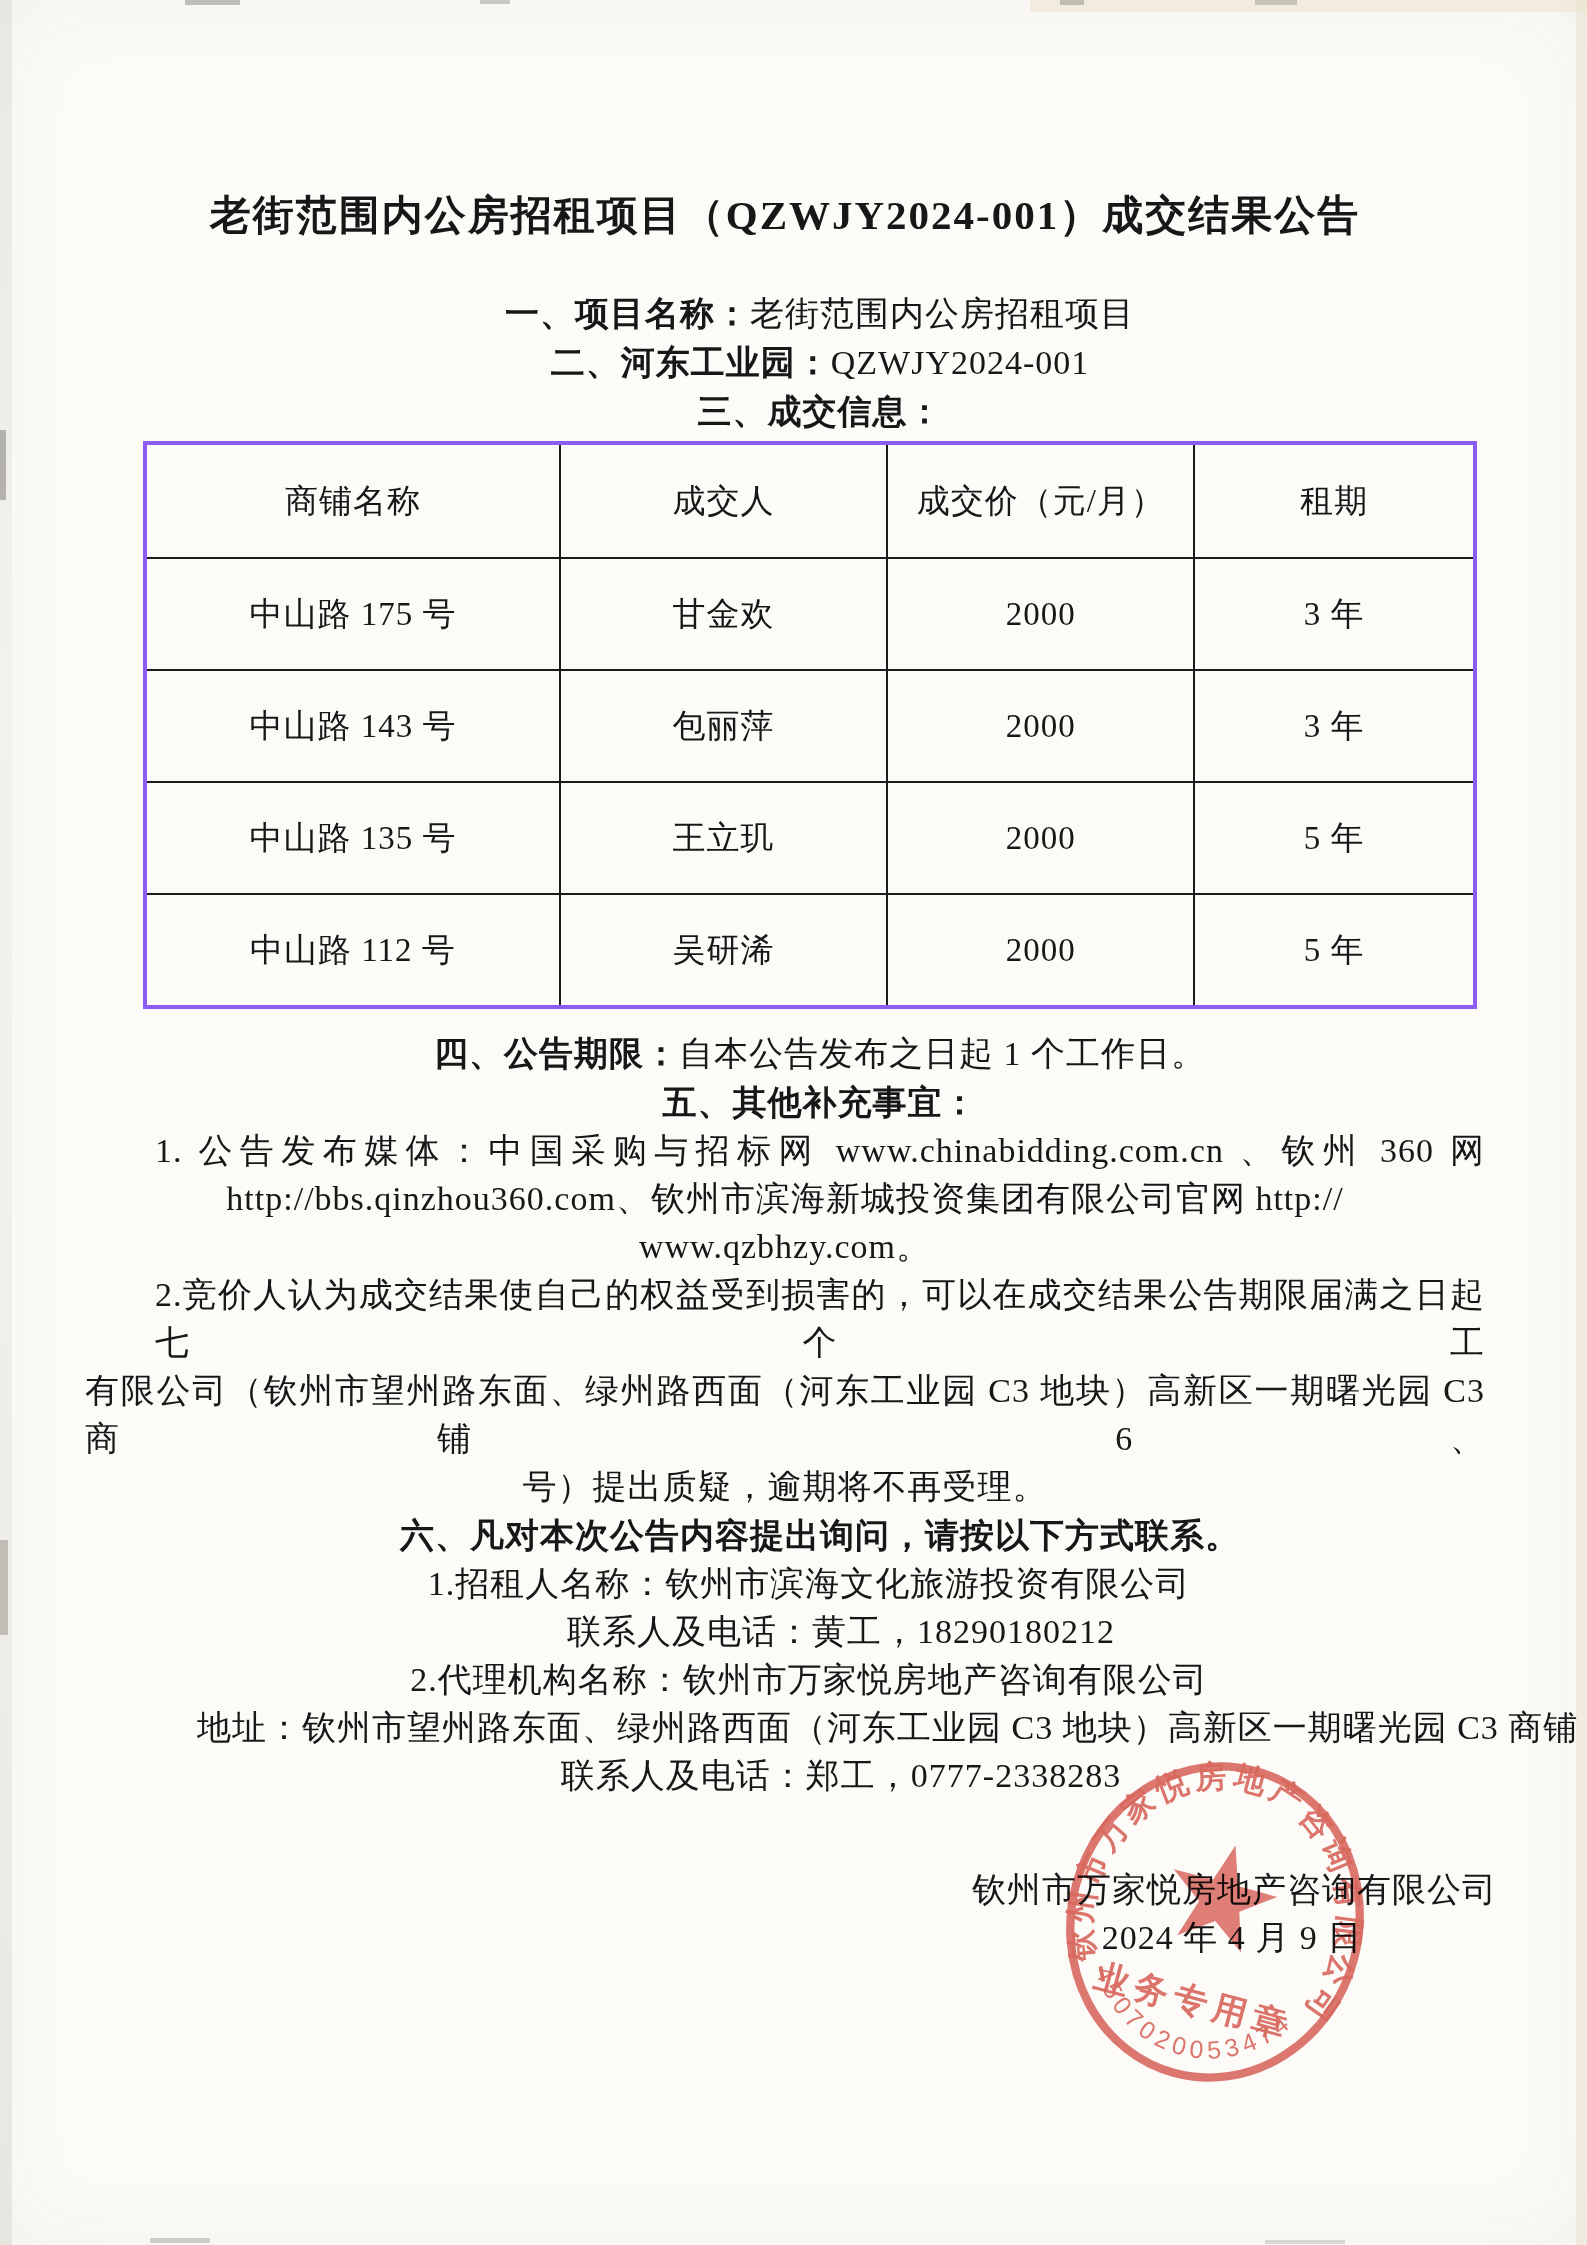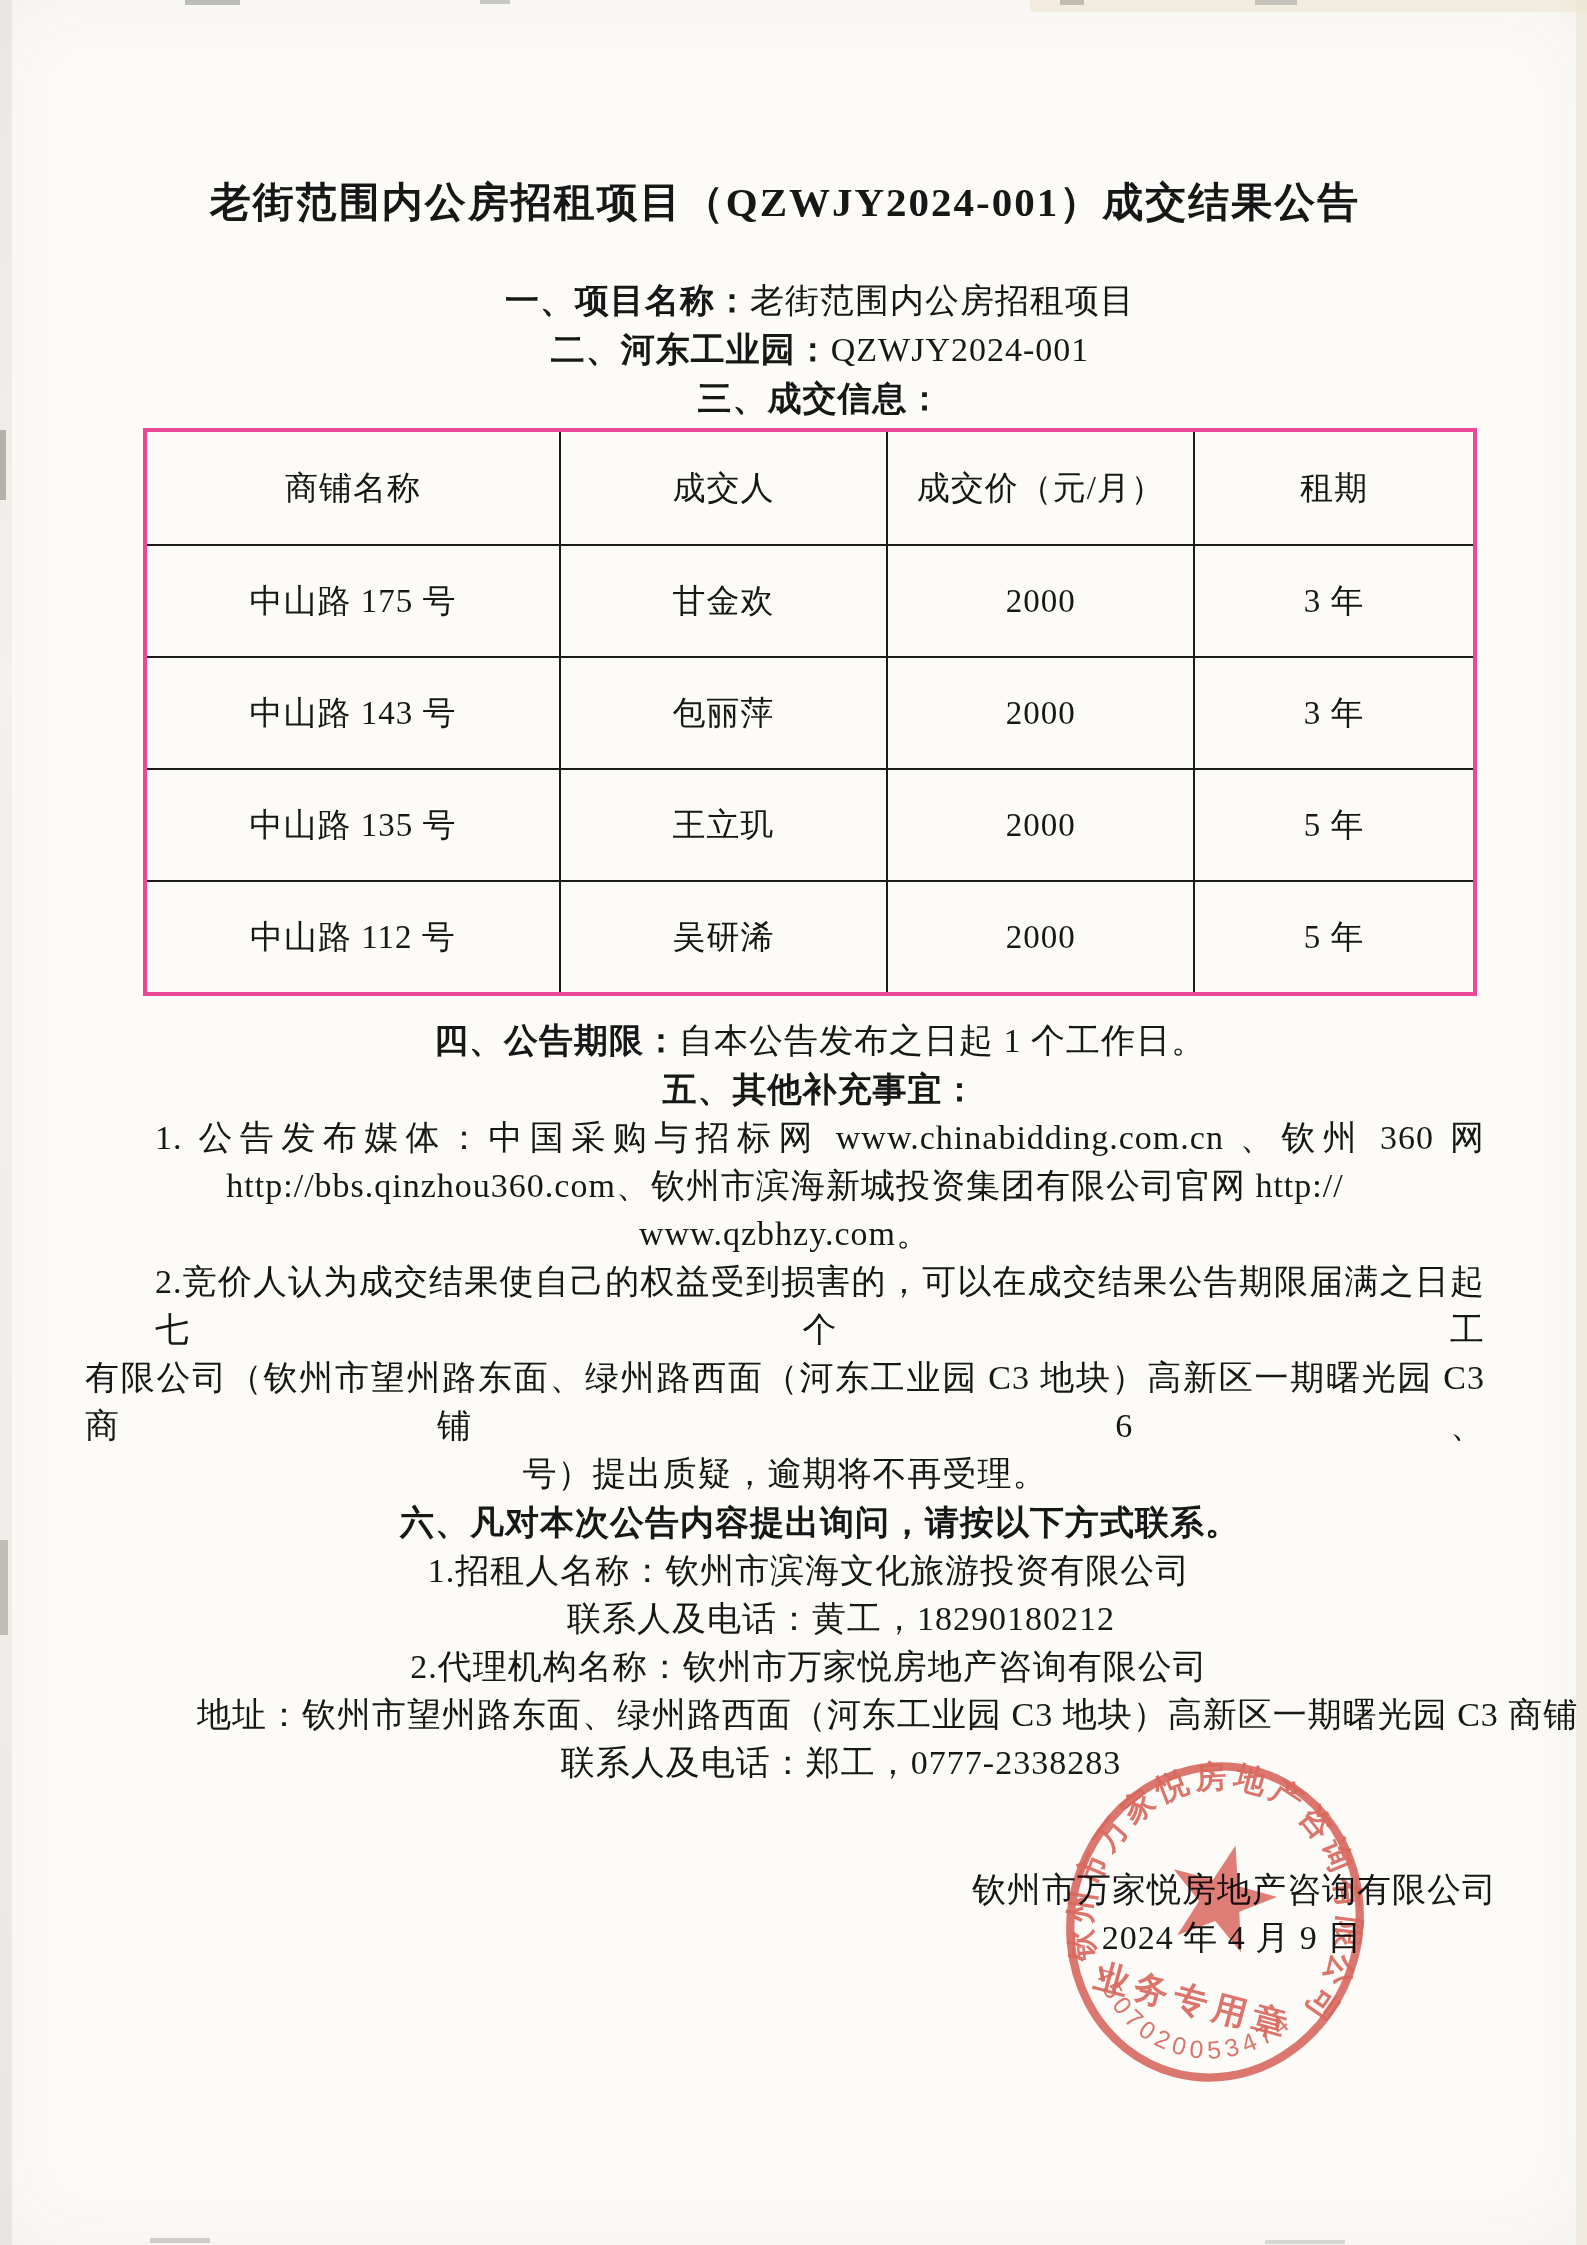--- a/index.html
+++ b/index.html
@@ -5,41 +5,41 @@
   html,body{margin:0;padding:0;}
   .page{
     position:relative;
     width:1587px;height:2245px;
     background:#fcfbf8;
     overflow:hidden;
     font-family:"Liberation Serif","DejaVu Serif",serif;
     color:#171717;
     box-shadow:inset 0 0 90px rgba(60,55,40,0.05);
   }
-  .content{position:absolute;left:85px;top:2px;width:1400px;}
+  .content{position:absolute;left:85px;top:15px;width:1400px;}
   .doc-title{
     margin-top:174px;
     text-align:center;
     font-size:41px;line-height:52px;
     font-weight:700;letter-spacing:2px;
   }
   .line{font-size:34px;line-height:48px;letter-spacing:1px;white-space:nowrap;text-align:center;}
   .wrapline{white-space:normal;}
   .first-group{margin-top:48px;}
   .ind-sec{padding-left:70px;}      
   .ind-num{padding-left:48px;}      
   .ind-sub{padding-left:112px;}     
   .stretch{white-space:normal;text-align:justify;text-align-last:justify;}
   .b{font-weight:700;font-family:"Liberation Sans","DejaVu Sans",sans-serif;}
   table.deal{
     border-collapse:collapse;
     margin:5px 0 0 58px;
     width:1334px;
     table-layout:fixed;
-    border:4px solid #ec4899;
+    border:4px solid #8b5cf6;
   }
   table.deal th,table.deal td{
     border:2px solid #1b1b1b;
     text-align:center;vertical-align:middle;
     font-size:33px;font-weight:400;letter-spacing:1px;
     padding:0;
   }
   table.deal th{height:112px;}
   table.deal td{height:110px;}
   .after-table{margin-top:20px;}

